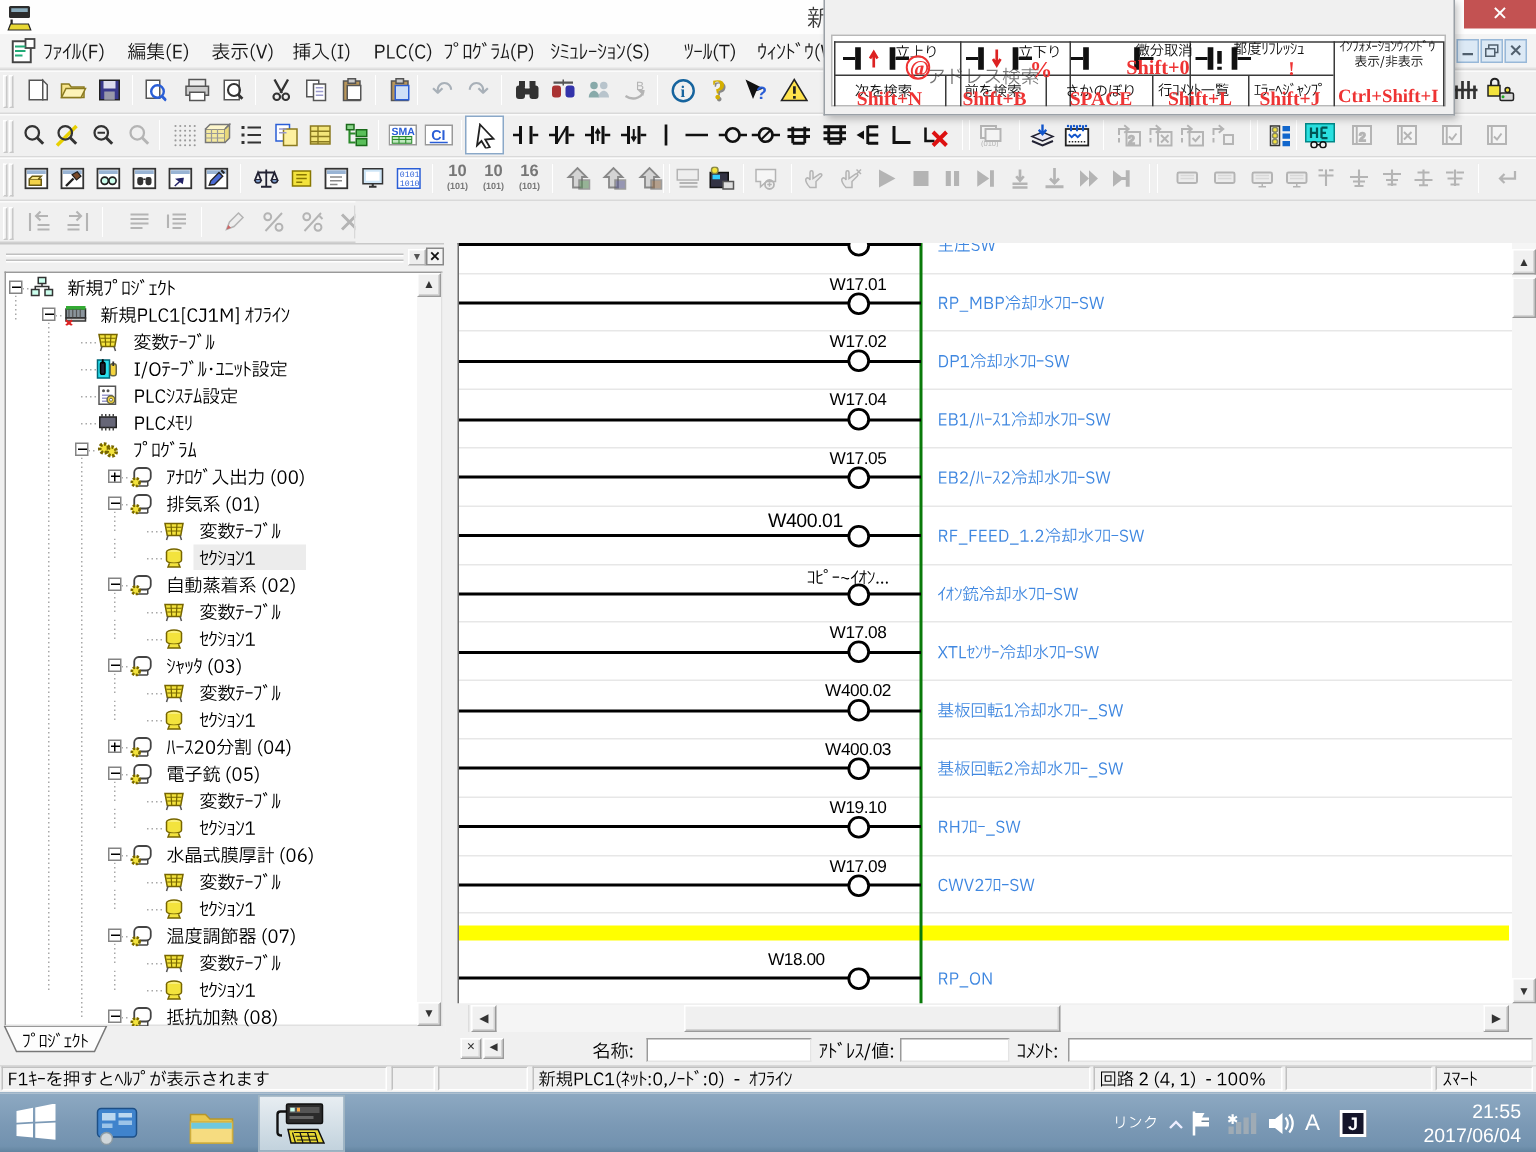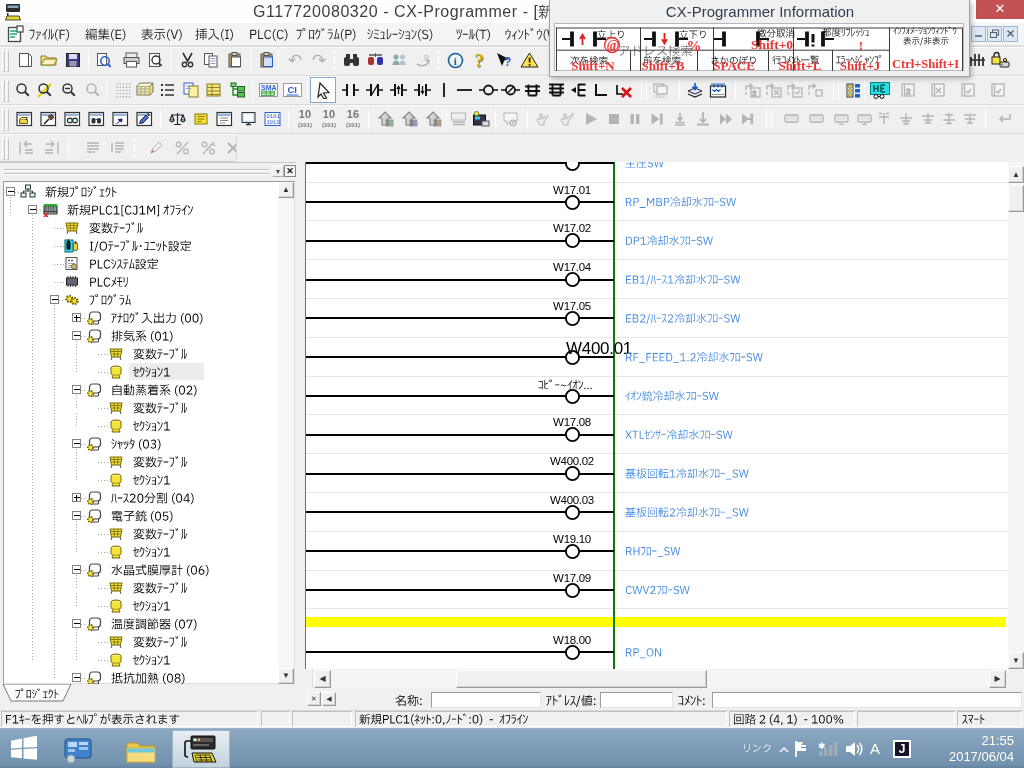--- a/index.html
+++ b/index.html
@@ -11,21 +11,20 @@
 </style></head>
 <body>
 <div id="root">
 <div style="position:absolute;left:0;top:0;width:1024px;height:23px;background:#fefefe"></div>
     <svg class="abs" style="left:4px;top:3px" width="18" height="18" viewBox="0 0 18 18">
 <rect x="2" y="1" width="14" height="8" rx="1" fill="#2b2b2b"></rect>
 <rect x="3.5" y="2.5" width="11" height="2.5" fill="#8ab"></rect>
 <rect x="3" y="10" width="1.5" height="4" fill="#2b2b2b"></rect>
 <path d="M3 13h12l1.5 4H1.5z" fill="#e8d835" stroke="#222" stroke-width="0.8"></path>
 </svg>
-    <div style="position:absolute;left:253px;top:3px;width:300px;height:18px;font-size:16px;letter-spacing:0.55px;color:#3f3f3f;white-space:nowrap;overflow:hidden">G117720080320 - CX-Programmer - [</div>
     <div style="position:absolute;left:976px;top:0;width:48px;height:19px;background:#c35252;color:#fff;font-size:13px;text-align:center;line-height:17px">✕</div>
     <div style="position:absolute;left:0;top:23px;width:1024px;height:23px;background:#f4f4f4;border-bottom:1px solid #e2e2e2"></div>
     <svg class="abs" style="left:7px;top:25px" width="18" height="19" viewBox="0 0 18 19">
 <rect x="1.5" y="2.5" width="12" height="14" fill="#fff" stroke="#444" stroke-width="1.3"></rect>
 <rect x="10" y="1" width="6" height="6" fill="#fff" stroke="#444" stroke-width="1.2"></rect>
 <path d="M3 6h7M3 9h7M3 12h5" stroke="#2a7" stroke-width="1.4"></path>
 </svg>
     <div style="position:absolute;left:971px;top:26px;width:15px;height:16px;background:#dce9f5;border:1px solid #98b8d8"><svg width="13" height="14">
         <path d="M3 9h7" stroke="#51606e" stroke-width="1.5"></path>
       </svg></div>
@@ -1216,21 +1215,21 @@
     <div style="position:absolute;left:512px;top:261.1px;width:120px;text-align:center;font-size:11.5px;color:#000;letter-spacing:-0.3px">W17.04</div>
     <div style="position:absolute;left:306px;top:317.4px;width:308px;height:2px;background:#000"></div>
     <svg class="abs" style="left:564px;top:309.9px" width="17" height="17">
       <circle cx="8.5" cy="8.5" r="6.6" fill="#fff" stroke="#000" stroke-width="1.9"></circle>
     </svg>
     <div style="position:absolute;left:512px;top:299.9px;width:120px;text-align:center;font-size:11.5px;color:#000;letter-spacing:-0.3px">W17.05</div>
     <div style="position:absolute;left:306px;top:356.2px;width:308px;height:2px;background:#000"></div>
     <svg class="abs" style="left:564px;top:348.7px" width="17" height="17">
       <circle cx="8.5" cy="8.5" r="6.6" fill="#fff" stroke="#000" stroke-width="1.9"></circle>
     </svg>
-    <div style="position:absolute;left:512px;top:338.7px;width:120px;text-align:right;font-size:17px;color:#000;letter-spacing:-0.3px">W400.01</div>
+    <div style="position:absolute;left:512px;top:338.7px;width:120px;text-align:left;font-size:13px;color:#000;letter-spacing:-0.3px">W400.01</div>
     <div style="position:absolute;left:306px;top:395.0px;width:308px;height:2px;background:#000"></div>
     <svg class="abs" style="left:564px;top:387.5px" width="17" height="17">
       <circle cx="8.5" cy="8.5" r="6.6" fill="#fff" stroke="#000" stroke-width="1.9"></circle>
     </svg>
     <div style="position:absolute;left:306px;top:433.8px;width:308px;height:2px;background:#000"></div>
     <svg class="abs" style="left:564px;top:426.3px" width="17" height="17">
       <circle cx="8.5" cy="8.5" r="6.6" fill="#fff" stroke="#000" stroke-width="1.9"></circle>
     </svg>
     <div style="position:absolute;left:512px;top:416.3px;width:120px;text-align:center;font-size:11.5px;color:#000;letter-spacing:-0.3px">W17.08</div>
     <div style="position:absolute;left:306px;top:472.6px;width:308px;height:2px;background:#000"></div>
@@ -1250,21 +1249,21 @@
     <div style="position:absolute;left:512px;top:532.7px;width:120px;text-align:center;font-size:11.5px;color:#000;letter-spacing:-0.3px">W19.10</div>
     <div style="position:absolute;left:306px;top:589.0px;width:308px;height:2px;background:#000"></div>
     <svg class="abs" style="left:564px;top:581.5px" width="17" height="17">
       <circle cx="8.5" cy="8.5" r="6.6" fill="#fff" stroke="#000" stroke-width="1.9"></circle>
     </svg>
     <div style="position:absolute;left:512px;top:571.5px;width:120px;text-align:center;font-size:11.5px;color:#000;letter-spacing:-0.3px">W17.09</div>
     <div style="position:absolute;left:306px;top:651.4px;width:308px;height:2px;background:#000"></div>
     <svg class="abs" style="left:564px;top:643.9px" width="17" height="17">
       <circle cx="8.5" cy="8.5" r="6.6" fill="#fff" stroke="#000" stroke-width="1.9"></circle>
     </svg>
-    <div style="position:absolute;left:512px;top:633.9px;width:120px;text-align:center;font-size:11.5px;color:#000;letter-spacing:-0.3px">W18.00</div>
+    <div style="position:absolute;left:512px;top:633.9px;width:120px;text-align:left;font-size:11.5px;color:#000;letter-spacing:-0.3px">W18.00</div>
     <div style="position:absolute;left:1008px;top:162px;width:16px;height:507px;background:#f5f5f5"></div>
     <div style="position:absolute;left:1008px;top:166px;width:16px;height:17px;background:#f0f0f0;border:1px solid #fff;border-right-color:#9a9a9a;border-bottom-color:#9a9a9a;box-shadow:inset -1px -1px 0 #d4d4d4;color:#333;font-size:8px;text-align:center;line-height:15px">▲</div>
     <div style="position:absolute;left:1008px;top:185px;width:16px;height:27px;background:#f0f0f0;border:1px solid #fff;border-right-color:#9a9a9a;border-bottom-color:#9a9a9a;box-shadow:inset -1px -1px 0 #d4d4d4"></div>
     <div style="position:absolute;left:1008px;top:652px;width:16px;height:17px;background:#f0f0f0;border:1px solid #fff;border-right-color:#9a9a9a;border-bottom-color:#9a9a9a;box-shadow:inset -1px -1px 0 #d4d4d4;color:#333;font-size:8px;text-align:center;line-height:15px">▼</div>
     <div style="position:absolute;left:296px;top:669px;width:728px;height:21px;background:#f0f0f0"></div>
     <div style="position:absolute;left:297px;top:670px;width:709px;height:18px;background:#f5f5f5"></div>
     <div style="position:absolute;left:297px;top:670px;width:16px;height:18px;background:#f0f0f0;border-right:1px solid #ddd"></div>
     <div style="position:absolute;left:314px;top:670px;width:17px;height:18px;background:#f0f0f0;border:1px solid #fff;border-right-color:#9a9a9a;border-bottom-color:#9a9a9a;box-shadow:inset -1px -1px 0 #d4d4d4;color:#333;font-size:8px;text-align:center;line-height:16px">◀</div>
     <div style="position:absolute;left:989px;top:670px;width:17px;height:18px;background:#f0f0f0;border:1px solid #fff;border-right-color:#9a9a9a;border-bottom-color:#9a9a9a;box-shadow:inset -1px -1px 0 #d4d4d4;color:#333;font-size:8px;text-align:center;line-height:16px">▶</div>
     <div style="position:absolute;left:456px;top:670px;width:251px;height:18px;background:#f0f0f0;border:1px solid #fff;border-right-color:#9a9a9a;border-bottom-color:#9a9a9a;box-shadow:inset -1px -1px 0 #d4d4d4"></div>
@@ -1332,21 +1331,20 @@
     </svg>
     <svg class="abs" style="left:845px;top:741px" width="20" height="16">
       <path d="M1 5v6h4l5 4V1L5 5z" fill="#fff"></path>
       <path d="M12 4a6 6 0 010 8M14.5 2a9 9 0 010 12" stroke="#fff" stroke-width="1.5" fill="none"></path>
     </svg>
     <div style="position:absolute;left:866px;top:740px;width:18px;height:17px;color:#fff;font-size:15px;text-align:center">A</div>
     <div style="position:absolute;left:893px;top:740px;width:18px;height:18px;background:#15152a;border:2px solid #fff;color:#fff;font-size:12px;font-weight:bold;text-align:center;line-height:14px">J</div>
     <div style="position:absolute;left:940px;top:733px;width:74px;height:15px;color:#fff;font-size:13px;text-align:right">21:55</div>
     <div style="position:absolute;left:930px;top:749px;width:84px;height:15px;color:#fff;font-size:13px;text-align:right">2017/06/04</div>
     <div style="position:absolute;left:549px;top:0;width:421px;height:77px;background:#f0f0f0;border:1px solid #9aa0a6;border-top:none;box-shadow:2px 2px 5px rgba(0,0,0,0.25);z-index:50"></div>
-    <div style="position:absolute;z-index:51;left:560px;top:3px;width:400px;height:17px;font-size:15px;color:#333c50;text-align:center">CX-Programmer Information</div>
     <div style="position:absolute;z-index:51;left:554px;top:23px;width:410px;height:48px;background:#fff;border:1px solid #b8b8b8"></div>
 <svg class="lay" style="z-index:10">
       <path transform="translate(29,39)" d="M0.5 -9.2H5.4Q5.3 -6.5 5 -4.7Q4.7 -2.9 3.9 -1.7Q3.1 -0.5 1.9 0.4L1.3 -0.3Q2.5 -1.1 3.2 -2.1Q3.8 -3.2 4.2 -4.7Q4.5 -6.1 4.5 -8.3H0.5Z M9.7 -3.8Q10.2 -4.3 10.6 -5Q10.9 -5.7 11 -6.5H6.8V-7.3H11.8V-6.6Q11.6 -5.6 11.2 -4.7Q10.8 -3.8 10.2 -3.2ZM7 0.3Q7.9 -0.5 8.3 -1.3Q8.7 -2.1 8.7 -3.4V-5.4H9.4V-3.4Q9.4 -1.9 9 -0.9Q8.5 0.2 7.5 0.9Z M18.4 -9.5Q17.6 -7.9 16.5 -6.5V0.4H15.7V-5.5Q14.5 -4.2 13.3 -3.4L12.8 -4.1Q14.2 -5.1 15.5 -6.6Q16.8 -8.1 17.7 -10Z M24.9 -5.2Q24.7 -3.3 24.1 -1.9Q23.5 -0.5 22.7 0.3H22V-9.8H22.7V-0.8Q23.2 -1.5 23.6 -2.6Q24 -3.8 24.2 -5.4ZM20.1 -9.8H20.9V-5.3Q20.9 -3.7 20.7 -2.6Q20.6 -1.6 20.3 -0.9Q20 -0.2 19.4 0.5L18.9 -0.1Q19.4 -0.7 19.7 -1.3Q19.9 -2 20 -2.9Q20.1 -3.8 20.1 -5.3Z M28.5 -10H29.4Q28.7 -9.4 28.2 -8.5Q27.6 -7.6 27.3 -6.6Q27 -5.6 27 -4.7V-3.5Q27 -2.6 27.3 -1.6Q27.6 -0.6 28.2 0.3Q28.7 1.2 29.4 1.8H28.5Q27.8 1.2 27.3 0.3Q26.7 -0.6 26.4 -1.7Q26.1 -2.9 26.1 -4.1Q26.1 -5.3 26.4 -6.5Q26.7 -7.6 27.3 -8.5Q27.8 -9.4 28.5 -10Z M31.7 -4.2V0H30.6V-9.2H36V-8.2H31.7V-5.1H35.7V-4.2Z M37.7 1.8H36.7Q37.4 1.2 37.9 0.3Q38.5 -0.6 38.8 -1.6Q39.1 -2.6 39.1 -3.5V-4.7Q39.1 -5.6 38.8 -6.6Q38.5 -7.6 37.9 -8.5Q37.4 -9.4 36.7 -10H37.7Q38.3 -9.4 38.9 -8.5Q39.4 -7.6 39.7 -6.5Q40 -5.3 40 -4.1Q40 -2.9 39.7 -1.7Q39.4 -0.6 38.9 0.3Q38.3 1.2 37.7 1.8Z" fill="#1a1a1a"></path>
       <path transform="translate(85,39)" d="M3.1 -4.3V0.9H2.4V-4.2Q1.2 -4.1 0.4 -4.1L0.3 -4.8Q1.1 -4.8 1.4 -4.8Q1.9 -5.5 2.4 -6.2Q1.5 -7.3 0.5 -8.2L1 -8.7L1.5 -8.2Q2.1 -9.3 2.6 -10.5L3.2 -10.2Q2.7 -8.8 2 -7.7Q2.4 -7.3 2.7 -6.8Q3.4 -8 4 -9.1L4.6 -8.8Q3.4 -6.4 2.2 -4.9Q3.2 -5 4.1 -5.1Q3.9 -5.8 3.6 -6.2L4.2 -6.5Q4.7 -5.3 5.1 -4L4.5 -3.8Q4.4 -3.9 4.4 -4Q4.4 -4.2 4.3 -4.4ZM4.8 -9.3V-10H11.9V-9.3ZM11.5 -5.7H6.1Q6 -3.9 5.8 -2.3Q5.5 -0.6 4.9 0.5L4.4 -0.1Q5 -1.2 5.2 -2.6Q5.4 -4 5.4 -6.1V-8.3H11.5ZM10.8 -6.3V-7.7H6.1V-6.3ZM6.2 0.9V-4.6H11.7V0Q11.7 0.4 11.6 0.6Q11.4 0.7 11 0.7H10.4L10.2 0.1H11.1V-1.9H10V0.6H9.4V-1.9H8.4V0.6H7.8V-1.9H6.8V0.9ZM7.8 -2.5V-4H6.8V-2.5ZM8.4 -4V-2.5H9.4V-4ZM10 -2.5H11.1V-4H10ZM4.2 -3.4Q4.5 -2.1 4.6 -1.1L4 -0.9Q3.9 -2.3 3.6 -3.2ZM0.4 -0.1Q1 -1.5 1.2 -3.3L1.8 -3.2Q1.6 -1.1 1 0.3Z M19.5 -2.3Q20 -1.7 21.2 -1.2Q22.4 -0.7 24.5 -0.1L24.2 0.6Q22.6 0.1 21.6 -0.2Q20.6 -0.6 20 -1.1Q19.4 -1.5 19.1 -2.1H19V1H18.3V-2.1H18.2Q17.9 -1.5 17.4 -1.1Q16.8 -0.6 15.9 -0.2Q14.9 0.1 13.3 0.6L13 -0.1Q15.1 -0.6 16.2 -1.2Q17.3 -1.7 17.8 -2.3H13.2V-3H18.3V-4H14.5V-7.4Q14 -6.8 13.4 -6.4L13 -7Q14 -7.8 14.6 -8.7Q15.3 -9.5 15.7 -10.6L16.4 -10.4Q16.2 -9.8 15.9 -9.3H19Q19.2 -9.8 19.6 -10.5L20.3 -10.4Q20 -9.7 19.8 -9.3H23.8V-8.7H19.7V-7.8H23.5V-7.2H19.7V-6.2H23.5V-5.6H19.7V-4.6H23.9V-4H19V-3H24.3V-2.3ZM15.6 -8.7Q15.4 -8.5 15.3 -8.3V-7.8H18.9V-8.7ZM15.3 -6.2H18.9V-7.2H15.3ZM18.9 -5.6H15.3V-4.6H18.9Z M28.5 -10H29.4Q28.7 -9.4 28.2 -8.5Q27.6 -7.6 27.3 -6.6Q27 -5.6 27 -4.7V-3.5Q27 -2.6 27.3 -1.6Q27.6 -0.6 28.2 0.3Q28.7 1.2 29.4 1.8H28.5Q27.8 1.2 27.3 0.3Q26.7 -0.6 26.4 -1.7Q26.1 -2.9 26.1 -4.1Q26.1 -5.3 26.4 -6.5Q26.7 -7.6 27.3 -8.5Q27.8 -9.4 28.5 -10Z M36.2 -0.9V0H30.6V-9.2H36.2V-8.2H31.7V-5.1H35.9V-4.2H31.7V-0.9Z M38 1.8H37Q37.7 1.2 38.3 0.3Q38.8 -0.6 39.1 -1.6Q39.4 -2.6 39.4 -3.5V-4.7Q39.4 -5.6 39.1 -6.6Q38.8 -7.6 38.3 -8.5Q37.7 -9.4 37 -10H38Q38.6 -9.4 39.2 -8.5Q39.7 -7.6 40 -6.5Q40.4 -5.3 40.4 -4.1Q40.4 -2.9 40 -1.7Q39.7 -0.6 39.2 0.3Q38.6 1.2 38 1.8Z" fill="#1a1a1a"></path>
       <path transform="translate(141,39)" d="M12 0.1 11.6 0.8Q9.5 -0 8.2 -1.4Q6.9 -2.7 6.2 -4.6Q5.5 -3.6 4.4 -2.9V-0.4Q6.2 -0.7 7.7 -1.1L7.8 -0.4Q5.4 0.3 2.1 0.8L1.9 0Q2.8 -0.1 3.6 -0.2V-2.4Q2.4 -1.7 0.9 -1.2L0.5 -1.9Q3.7 -2.9 5.4 -4.6H0.7V-5.3H5.8V-6.6H1.6V-7.3H5.8V-8.6H1.1V-9.2H5.8V-10.4H6.6V-9.2H11.4V-8.6H6.6V-7.3H10.9V-6.6H6.6V-5.3H11.8V-4.6H7Q7.5 -3.3 8.3 -2.3Q9.7 -3.1 10.8 -4L11.3 -3.5Q10.2 -2.5 8.9 -1.8Q10.1 -0.7 12 0.1Z M14.4 -9.8H23.1V-9H14.4ZM13.3 -7H24.2V-6.2H19.3V-0.4Q19.3 0.2 19 0.4Q18.8 0.6 18.3 0.6H16.1L15.9 -0.2H18.4V-6.2H13.3ZM21.6 -5Q22.3 -4.1 22.9 -3.1Q23.5 -2.1 24.1 -0.8L23.3 -0.4Q22.7 -1.7 22.1 -2.7Q21.6 -3.7 20.9 -4.6ZM16.3 -4.8Q16 -3.6 15.4 -2.5Q14.8 -1.4 13.9 -0.3L13.2 -0.8Q14.1 -1.8 14.6 -2.8Q15.2 -3.8 15.5 -5Z M28.5 -10H29.4Q28.7 -9.4 28.2 -8.5Q27.6 -7.6 27.3 -6.6Q27 -5.6 27 -4.7V-3.5Q27 -2.6 27.3 -1.6Q27.6 -0.6 28.2 0.3Q28.7 1.2 29.4 1.8H28.5Q27.8 1.2 27.3 0.3Q26.7 -0.6 26.4 -1.7Q26.1 -2.9 26.1 -4.1Q26.1 -5.3 26.4 -6.5Q26.7 -7.6 27.3 -8.5Q27.8 -9.4 28.5 -10Z M34 0H32.7L29.7 -9.2H30.8L32.4 -4.3L33.4 -1.1H33.4L34.4 -4.3L36 -9.2H37.1Z M38.3 1.8H37.4Q38.1 1.2 38.6 0.3Q39.2 -0.6 39.5 -1.6Q39.8 -2.6 39.8 -3.5V-4.7Q39.8 -5.6 39.5 -6.6Q39.2 -7.6 38.6 -8.5Q38.1 -9.4 37.4 -10H38.3Q39 -9.4 39.5 -8.5Q40.1 -7.6 40.4 -6.5Q40.7 -5.3 40.7 -4.1Q40.7 -2.9 40.4 -1.7Q40.1 -0.6 39.5 0.3Q39 1.2 38.3 1.8Z" fill="#1a1a1a"></path>
       <path transform="translate(195,39)" d="M4.2 -4.4Q3.6 -4.1 2.9 -3.8V-0.1Q2.9 0.3 2.7 0.5Q2.5 0.7 2.1 0.7H0.9L0.7 -0H2.1V-3.6Q1.3 -3.3 0.6 -3.1L0.4 -3.8Q1.2 -4 2.1 -4.3V-7.4H0.6V-8.1H2.1V-10.4H2.9V-8.1H4.2V-7.4H2.9V-4.6Q3.7 -4.9 4.1 -5.1ZM12 -7.1H8.5V-6H11.4V-0.6H10.7V-1.4H8.5V1.1H7.7V-1.4H5.6V-0.6H4.9V-6H7.7V-7.1H4.5V-7.8H7.7V-9.1Q6.2 -8.9 4.8 -8.9L4.7 -9.6Q8.7 -9.7 11.4 -10.4L11.6 -9.7Q10.3 -9.4 8.5 -9.2V-7.8H12ZM7.7 -4V-5.4H5.6V-4ZM8.5 -4H10.7V-5.4H8.5ZM7.7 -3.4H5.6V-2.1H7.7ZM8.5 -3.4V-2.1H10.7V-3.4Z M19.2 -7.1Q19.2 -5.6 19.7 -4.5Q20.1 -3.3 21.3 -2.2Q22.4 -1.2 24.4 0L23.9 0.8Q22.1 -0.3 21 -1.3Q20 -2.3 19.4 -3.3Q18.9 -4.3 18.8 -5.5H18.7Q18.6 -4.3 18.1 -3.3Q17.6 -2.3 16.5 -1.3Q15.4 -0.3 13.6 0.8L13.1 0Q15.1 -1.2 16.3 -2.2Q17.4 -3.3 17.9 -4.5Q18.4 -5.6 18.4 -7.1V-9H15V-9.8H19.2Z M28.5 -10H29.4Q28.7 -9.4 28.2 -8.5Q27.6 -7.6 27.3 -6.6Q27 -5.6 27 -4.7V-3.5Q27 -2.6 27.3 -1.6Q27.6 -0.6 28.2 0.3Q28.7 1.2 29.4 1.8H28.5Q27.8 1.2 27.3 0.3Q26.7 -0.6 26.4 -1.7Q26.1 -2.9 26.1 -4.1Q26.1 -5.3 26.4 -6.5Q26.7 -7.6 27.3 -8.5Q27.8 -9.4 28.5 -10Z M33.8 0H30.2V-0.9H31.5V-8.3H30.2V-9.2H33.8V-8.3H32.5V-0.9H33.8Z M35.6 1.8H34.6Q35.3 1.2 35.8 0.3Q36.4 -0.6 36.7 -1.6Q37 -2.6 37 -3.5V-4.7Q37 -5.6 36.7 -6.6Q36.4 -7.6 35.8 -8.5Q35.3 -9.4 34.6 -10H35.6Q36.2 -9.4 36.8 -8.5Q37.3 -7.6 37.6 -6.5Q37.9 -5.3 37.9 -4.1Q37.9 -2.9 37.6 -1.7Q37.3 -0.6 36.8 0.3Q36.2 1.2 35.6 1.8Z" fill="#1a1a1a"></path>
       <path transform="translate(249,39)" d="M2.3 0H1.2V-9.2H4.9Q6.1 -9.2 6.8 -8.5Q7.4 -7.8 7.4 -6.6Q7.4 -5.3 6.8 -4.6Q6.1 -3.9 4.9 -3.9H2.3ZM2.3 -8.2V-4.9H4.9Q5.6 -4.9 5.9 -5.2Q6.3 -5.6 6.3 -6.2V-6.9Q6.3 -7.5 5.9 -7.9Q5.6 -8.2 4.9 -8.2Z M14.2 -0.9V0H9.2V-9.2H10.2V-0.9Z M15.3 -4.5Q15.3 -6.8 16.2 -8.1Q17.2 -9.3 18.9 -9.3Q20.1 -9.3 20.8 -8.8Q21.6 -8.3 22.1 -7.3L21.2 -6.8Q20.9 -7.6 20.3 -8Q19.8 -8.4 18.9 -8.4Q17.7 -8.4 17.1 -7.5Q16.4 -6.7 16.4 -5.2V-3.9Q16.4 -2.4 17.1 -1.6Q17.7 -0.8 18.9 -0.8Q19.8 -0.8 20.4 -1.2Q21 -1.7 21.3 -2.5L22.1 -1.9Q21.7 -0.9 20.9 -0.4Q20.1 0.2 18.9 0.2Q17.2 0.2 16.2 -1.1Q15.3 -2.3 15.3 -4.5Z M26.1 -10H27Q26.4 -9.4 25.8 -8.5Q25.3 -7.6 25 -6.6Q24.6 -5.6 24.6 -4.7V-3.5Q24.6 -2.6 25 -1.6Q25.3 -0.6 25.8 0.3Q26.4 1.2 27 1.8H26.1Q25.4 1.2 24.9 0.3Q24.4 -0.6 24 -1.7Q23.7 -2.9 23.7 -4.1Q23.7 -5.3 24 -6.5Q24.4 -7.6 24.9 -8.5Q25.4 -9.4 26.1 -10Z M27.8 -4.5Q27.8 -6.8 28.8 -8.1Q29.7 -9.3 31.4 -9.3Q32.6 -9.3 33.4 -8.8Q34.1 -8.3 34.6 -7.3L33.7 -6.8Q33.4 -7.6 32.9 -8Q32.3 -8.4 31.4 -8.4Q30.3 -8.4 29.6 -7.5Q28.9 -6.7 28.9 -5.2V-3.9Q28.9 -2.4 29.6 -1.6Q30.2 -0.8 31.4 -0.8Q32.3 -0.8 32.9 -1.2Q33.5 -1.7 33.8 -2.5L34.6 -1.9Q34.2 -0.9 33.4 -0.4Q32.6 0.2 31.4 0.2Q29.7 0.2 28.8 -1.1Q27.8 -2.3 27.8 -4.5Z M36.1 1.8H35.1Q35.8 1.2 36.4 0.3Q36.9 -0.6 37.2 -1.6Q37.5 -2.6 37.5 -3.5V-4.7Q37.5 -5.6 37.2 -6.6Q36.9 -7.6 36.4 -8.5Q35.8 -9.4 35.1 -10H36.1Q36.8 -9.4 37.3 -8.5Q37.8 -7.6 38.1 -6.5Q38.5 -5.3 38.5 -4.1Q38.5 -2.9 38.1 -1.7Q37.8 -0.6 37.3 0.3Q36.8 1.2 36.1 1.8Z" fill="#1a1a1a"></path>
       <path transform="translate(296,39)" d="M0.5 -9.2H5.4Q5.3 -6.5 5 -4.7Q4.7 -2.9 3.9 -1.7Q3.1 -0.5 1.9 0.4L1.3 -0.3Q2.5 -1.1 3.2 -2.1Q3.8 -3.2 4.2 -4.7Q4.5 -6.1 4.5 -8.3H0.5Z M6.3 -9.4Q6.3 -10.1 6.8 -10.5Q7.2 -10.9 7.9 -10.9Q8.6 -10.9 9 -10.5Q9.5 -10.1 9.5 -9.4Q9.5 -8.7 9 -8.3Q8.6 -7.9 7.9 -7.9Q7.2 -7.9 6.8 -8.3Q6.3 -8.7 6.3 -9.4ZM8.8 -9.3V-9.5Q8.8 -9.9 8.6 -10.1Q8.3 -10.3 7.9 -10.3Q7.5 -10.3 7.2 -10.1Q7 -9.9 7 -9.5V-9.3Q7 -9 7.2 -8.7Q7.5 -8.5 7.9 -8.5Q8.3 -8.5 8.6 -8.7Q8.8 -9 8.8 -9.3Z M14 0.2H13.2V-9.1H18.1V0.2H17.2V-0.8H14ZM14 -8.3V-1.6H17.2V-8.3Z M24.3 -8.3Q24.3 -6 23.9 -4.4Q23.6 -2.8 22.8 -1.6Q22 -0.4 20.6 0.4L20.1 -0.3Q21.3 -1.1 22 -2.1Q22.8 -3.1 23.1 -4.4Q23.5 -5.7 23.5 -7.5H21.1Q20.6 -5.7 19.8 -4.3L19.1 -4.8Q20.3 -6.8 20.8 -10.2L21.6 -10.1Q21.4 -9.2 21.3 -8.3Z M27.8 -8.4Q27.2 -9.7 26.6 -10.7L27.3 -11Q28 -9.8 28.5 -8.7ZM26.4 -7.9Q25.9 -9 25.2 -10.1L25.9 -10.4Q26.7 -9.1 27.1 -8.2Z M32.2 -9.5H36.2V-8.7H32.2ZM31.6 -6.6H36.6Q36.6 -4.7 36.3 -3.4Q36 -2.1 35.3 -1.2Q34.5 -0.2 33.3 0.5L32.8 -0.3Q33.9 -0.9 34.5 -1.6Q35.2 -2.4 35.5 -3.4Q35.8 -4.4 35.8 -5.8H31.6Z M42.7 0.4Q42.5 -0.6 42.5 -0.9Q41.4 -0.7 40.1 -0.5Q38.9 -0.2 37.8 -0.2L37.7 -1Q37.9 -1 38.4 -1Q39.5 -4.9 40.1 -10L41 -9.9Q40.3 -4.8 39.3 -1.2Q40.9 -1.4 42.4 -1.7Q41.9 -4 41.4 -5.7L42.2 -5.9Q42.6 -4.6 42.9 -3Q43.2 -1.4 43.4 0.1Z M47.2 -10H48.2Q47.5 -9.4 46.9 -8.5Q46.4 -7.6 46.1 -6.6Q45.8 -5.6 45.8 -4.7V-3.5Q45.8 -2.6 46.1 -1.6Q46.4 -0.6 46.9 0.3Q47.5 1.2 48.2 1.8H47.2Q46.5 1.2 46 0.3Q45.5 -0.6 45.2 -1.7Q44.8 -2.9 44.8 -4.1Q44.8 -5.3 45.2 -6.5Q45.5 -7.6 46 -8.5Q46.5 -9.4 47.2 -10Z M50.4 0H49.4V-9.2H53Q54.2 -9.2 54.9 -8.5Q55.6 -7.8 55.6 -6.6Q55.6 -5.3 54.9 -4.6Q54.2 -3.9 53 -3.9H50.4ZM50.4 -8.2V-4.9H53Q53.7 -4.9 54.1 -5.2Q54.4 -5.6 54.4 -6.2V-6.9Q54.4 -7.5 54.1 -7.9Q53.7 -8.2 53 -8.2Z M57 1.8H56.1Q56.8 1.2 57.3 0.3Q57.9 -0.6 58.2 -1.6Q58.5 -2.6 58.5 -3.5V-4.7Q58.5 -5.6 58.2 -6.6Q57.9 -7.6 57.3 -8.5Q56.8 -9.4 56.1 -10H57Q57.7 -9.4 58.2 -8.5Q58.8 -7.6 59.1 -6.5Q59.4 -5.3 59.4 -4.1Q59.4 -2.9 59.1 -1.7Q58.8 -0.6 58.2 0.3Q57.7 1.2 57 1.8Z" fill="#1a1a1a"></path>
       <path transform="translate(367,39)" d="M3.1 -7.4Q2.2 -8.3 0.9 -9.1L1.3 -9.8Q2.6 -8.9 3.5 -8.1ZM1.1 -0.4Q2.4 -1 3.1 -2.1Q3.9 -3.1 4.4 -4.6Q4.8 -6.1 5.1 -8.3L5.9 -7.9Q5.4 -4.7 4.5 -2.7Q3.5 -0.7 1.6 0.3ZM2.5 -4.4Q1.5 -5.4 0.3 -6.1L0.7 -6.8Q1.9 -6 2.9 -5.1Z M7.5 -9.6Q8.4 -9.5 9.6 -9.2Q10.9 -9 11.9 -8.7L11.7 -7.9Q10.7 -8.2 9.5 -8.4Q8.3 -8.7 7.3 -8.8ZM7.5 -5.8Q8.4 -5.7 9.5 -5.5Q10.6 -5.2 11.5 -5L11.3 -4.2Q10.4 -4.4 9.3 -4.7Q8.2 -4.9 7.3 -5ZM6.9 -1.9Q8 -1.8 9.5 -1.4Q10.9 -1.1 12 -0.7L11.8 0.1Q10.8 -0.3 9.3 -0.6Q7.9 -1 6.8 -1.1Z M18.2 -0.7V0H13.1V-0.7H16.1Q16.4 -3 16.6 -6.4H13.5V-7.2H17.4Q17.3 -5.6 17.2 -3.8Q17.1 -2.1 16.9 -0.7Z M24.5 -5.6Q24 -3.3 23 -1.8Q22 -0.3 20.7 0.3H19.9V-9.9H20.7V-0.6Q21.8 -1.3 22.5 -2.6Q23.3 -3.9 23.8 -5.8Z M30.6 -4.3H25.6V-5.2H30.6Z M34.3 -7.4Q33.4 -8.3 32.1 -9.1L32.5 -9.8Q33.9 -8.9 34.8 -8.1ZM32.4 -0.4Q33.6 -1 34.4 -2.1Q35.2 -3.1 35.6 -4.6Q36.1 -6.1 36.4 -8.3L37.1 -7.9Q36.7 -4.7 35.7 -2.7Q34.7 -0.7 32.9 0.3ZM33.8 -4.4Q32.7 -5.4 31.5 -6.1L31.9 -6.8Q33.2 -6 34.2 -5.1Z M41.9 0H38.3V-0.7H41.9V-3.4H38.5V-4.1H41.9V-6.7H38.4V-7.4H42.7V0.7H41.9Z M46.2 -6.4Q45.9 -6.9 45.3 -7.7Q44.7 -8.4 44.1 -9L44.6 -9.6Q45.2 -8.9 45.9 -8.2Q46.5 -7.5 46.8 -7ZM44.5 -0.4Q45.8 -1.2 46.6 -2.2Q47.5 -3.2 48 -4.8Q48.6 -6.3 48.9 -8.5L49.6 -8.1Q49.2 -4.9 48.1 -2.9Q47 -0.9 45 0.3Z M53.5 -10H54.4Q53.7 -9.4 53.2 -8.5Q52.6 -7.6 52.3 -6.6Q52 -5.6 52 -4.7V-3.5Q52 -2.6 52.3 -1.6Q52.6 -0.6 53.2 0.3Q53.7 1.2 54.4 1.8H53.5Q52.8 1.2 52.3 0.3Q51.7 -0.6 51.4 -1.7Q51.1 -2.9 51.1 -4.1Q51.1 -5.3 51.4 -6.5Q51.7 -7.6 52.3 -8.5Q52.8 -9.4 53.5 -10Z M54.9 -1.5 55.7 -2.1Q56.2 -1.4 56.8 -1.1Q57.4 -0.8 58.2 -0.8Q59.2 -0.8 59.7 -1.2Q60.3 -1.7 60.3 -2.5Q60.3 -3.2 59.9 -3.6Q59.5 -3.9 58.5 -4.1L57.8 -4.3Q56.5 -4.6 55.9 -5.2Q55.2 -5.8 55.2 -6.8Q55.2 -8 56 -8.7Q56.9 -9.3 58.2 -9.3Q60.2 -9.3 61.2 -7.8L60.5 -7.3Q59.6 -8.4 58.2 -8.4Q57.3 -8.4 56.8 -8Q56.3 -7.6 56.3 -6.9Q56.3 -6.2 56.7 -5.8Q57.1 -5.5 58 -5.3L58.8 -5.1Q60.1 -4.8 60.7 -4.2Q61.3 -3.6 61.3 -2.6Q61.3 -1.3 60.5 -0.6Q59.6 0.2 58.2 0.2Q56.1 0.2 54.9 -1.5Z M62.9 1.8H62Q62.7 1.2 63.2 0.3Q63.8 -0.6 64.1 -1.6Q64.4 -2.6 64.4 -3.5V-4.7Q64.4 -5.6 64.1 -6.6Q63.8 -7.6 63.2 -8.5Q62.7 -9.4 62 -10H62.9Q63.6 -9.4 64.1 -8.5Q64.7 -7.6 65 -6.5Q65.3 -5.3 65.3 -4.1Q65.3 -2.9 65 -1.7Q64.7 -0.6 64.1 0.3Q63.6 1.2 62.9 1.8Z" fill="#1a1a1a"></path>
       <path transform="translate(456,39)" d="M2.9 -5.8Q2.8 -7.8 2.5 -9.7L3.2 -9.8Q3.5 -7.9 3.6 -5.9ZM1.6 -0.2Q2.7 -1.1 3.4 -2.3Q4.1 -3.4 4.5 -5.1Q4.9 -6.8 5.1 -9.5L5.9 -9.3Q5.7 -6.6 5.2 -4.8Q4.8 -3 4.1 -1.8Q3.3 -0.5 2.1 0.4ZM1.1 -5.1Q0.8 -7.1 0.4 -9L1.1 -9.3Q1.5 -7.4 1.8 -5.4Z M11.9 -4.3H6.9V-5.2H11.9Z M18.7 -5.2Q18.4 -3.3 17.9 -1.9Q17.3 -0.5 16.5 0.3H15.7V-9.8H16.5V-0.8Q17 -1.5 17.4 -2.6Q17.8 -3.8 17.9 -5.4ZM13.9 -9.8H14.6V-5.3Q14.6 -3.7 14.5 -2.6Q14.3 -1.6 14 -0.9Q13.7 -0.2 13.1 0.5L12.6 -0.1Q13.1 -0.7 13.4 -1.3Q13.7 -2 13.8 -2.9Q13.9 -3.8 13.9 -5.3Z M22.2 -10H23.2Q22.5 -9.4 21.9 -8.5Q21.4 -7.6 21.1 -6.6Q20.8 -5.6 20.8 -4.7V-3.5Q20.8 -2.6 21.1 -1.6Q21.4 -0.6 21.9 0.3Q22.5 1.2 23.2 1.8H22.2Q21.6 1.2 21 0.3Q20.5 -0.6 20.2 -1.7Q19.8 -2.9 19.8 -4.1Q19.8 -5.3 20.2 -6.5Q20.5 -7.6 21 -8.5Q21.6 -9.4 22.2 -10Z M30.4 -9.2V-8.2H27.4V0H26.4V-8.2H23.4V-9.2Z M31.6 1.8H30.6Q31.3 1.2 31.9 0.3Q32.4 -0.6 32.7 -1.6Q33 -2.6 33 -3.5V-4.7Q33 -5.6 32.7 -6.6Q32.4 -7.6 31.9 -8.5Q31.3 -9.4 30.6 -10H31.6Q32.2 -9.4 32.8 -8.5Q33.3 -7.6 33.6 -6.5Q34 -5.3 34 -4.1Q34 -2.9 33.6 -1.7Q33.3 -0.6 32.8 0.3Q32.2 1.2 31.6 1.8Z" fill="#1a1a1a"></path>

